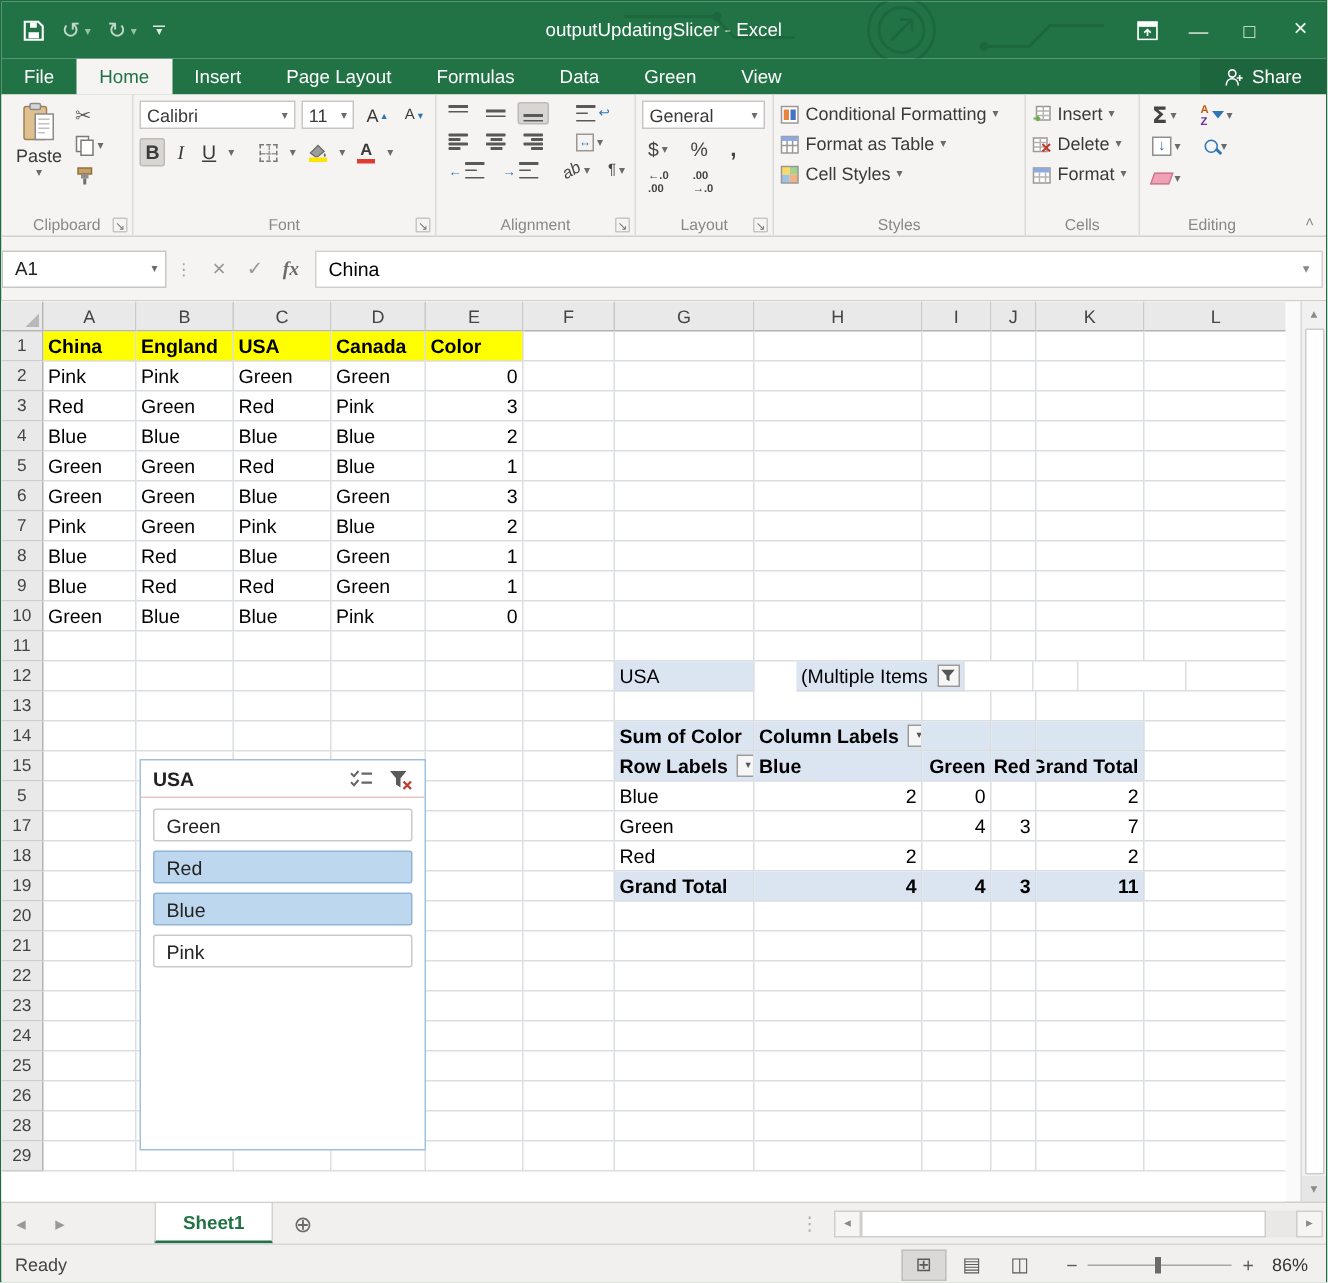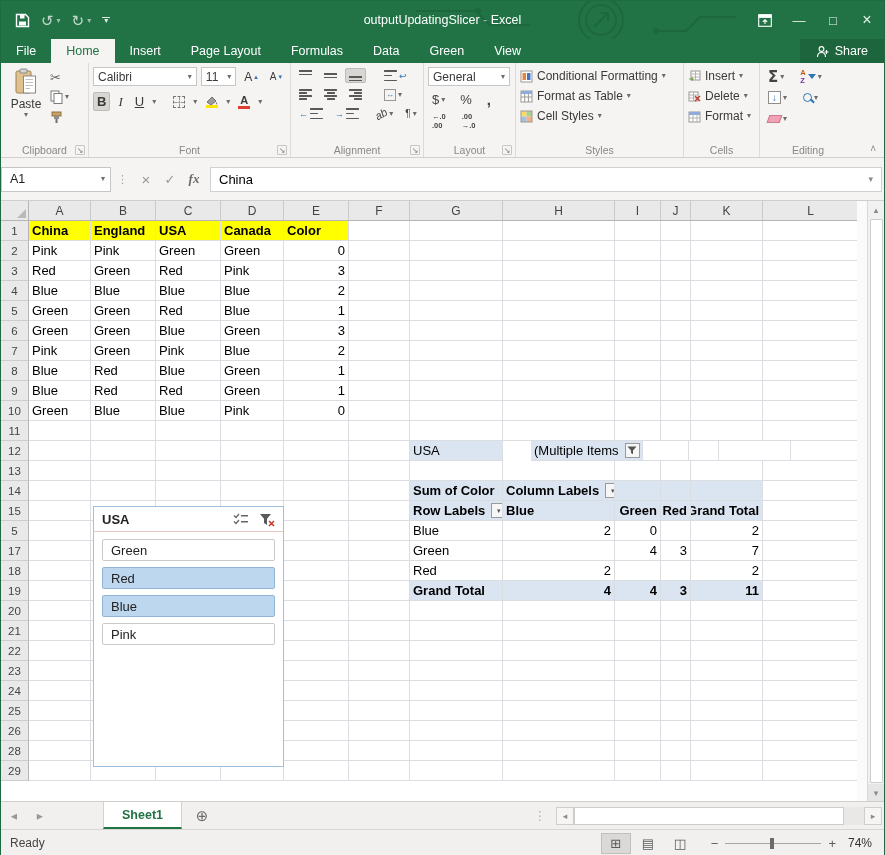--- a/index.html
+++ b/index.html
@@ -1224,17 +1224,17 @@
       <span class="viewbtn pressed">⊞</span>
       <span class="viewbtn">▤</span>
       <span class="viewbtn">◫</span>
       <span class="zoomctl">
         <span class="z-sign">−</span>
         <span class="z-track">
             <span class="z-thumb"></span>
           </span>
         <span class="z-sign">+</span>
       </span>
-      <span class="z-pct">74%</span>
+      <span class="z-pct">86%</span>
     </span>
   </div>
 
 </div>
 
 </body></html>

